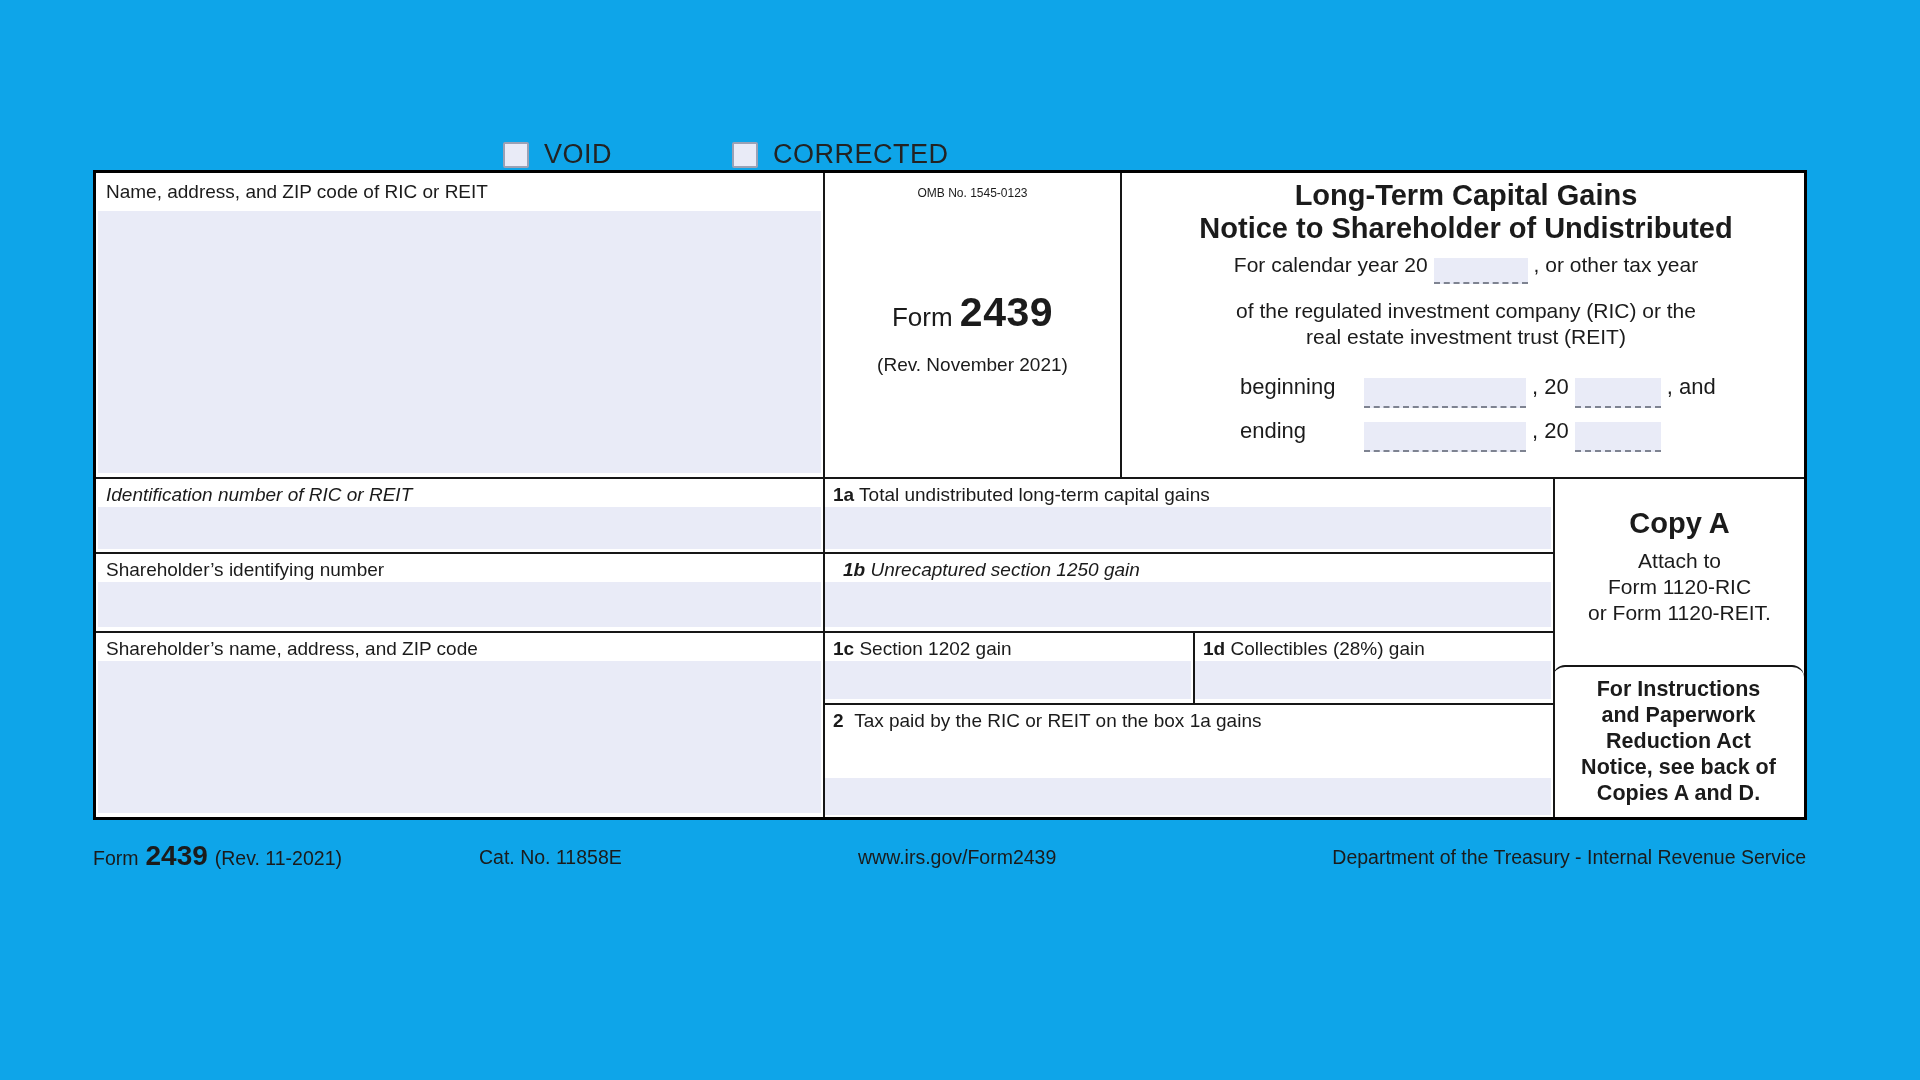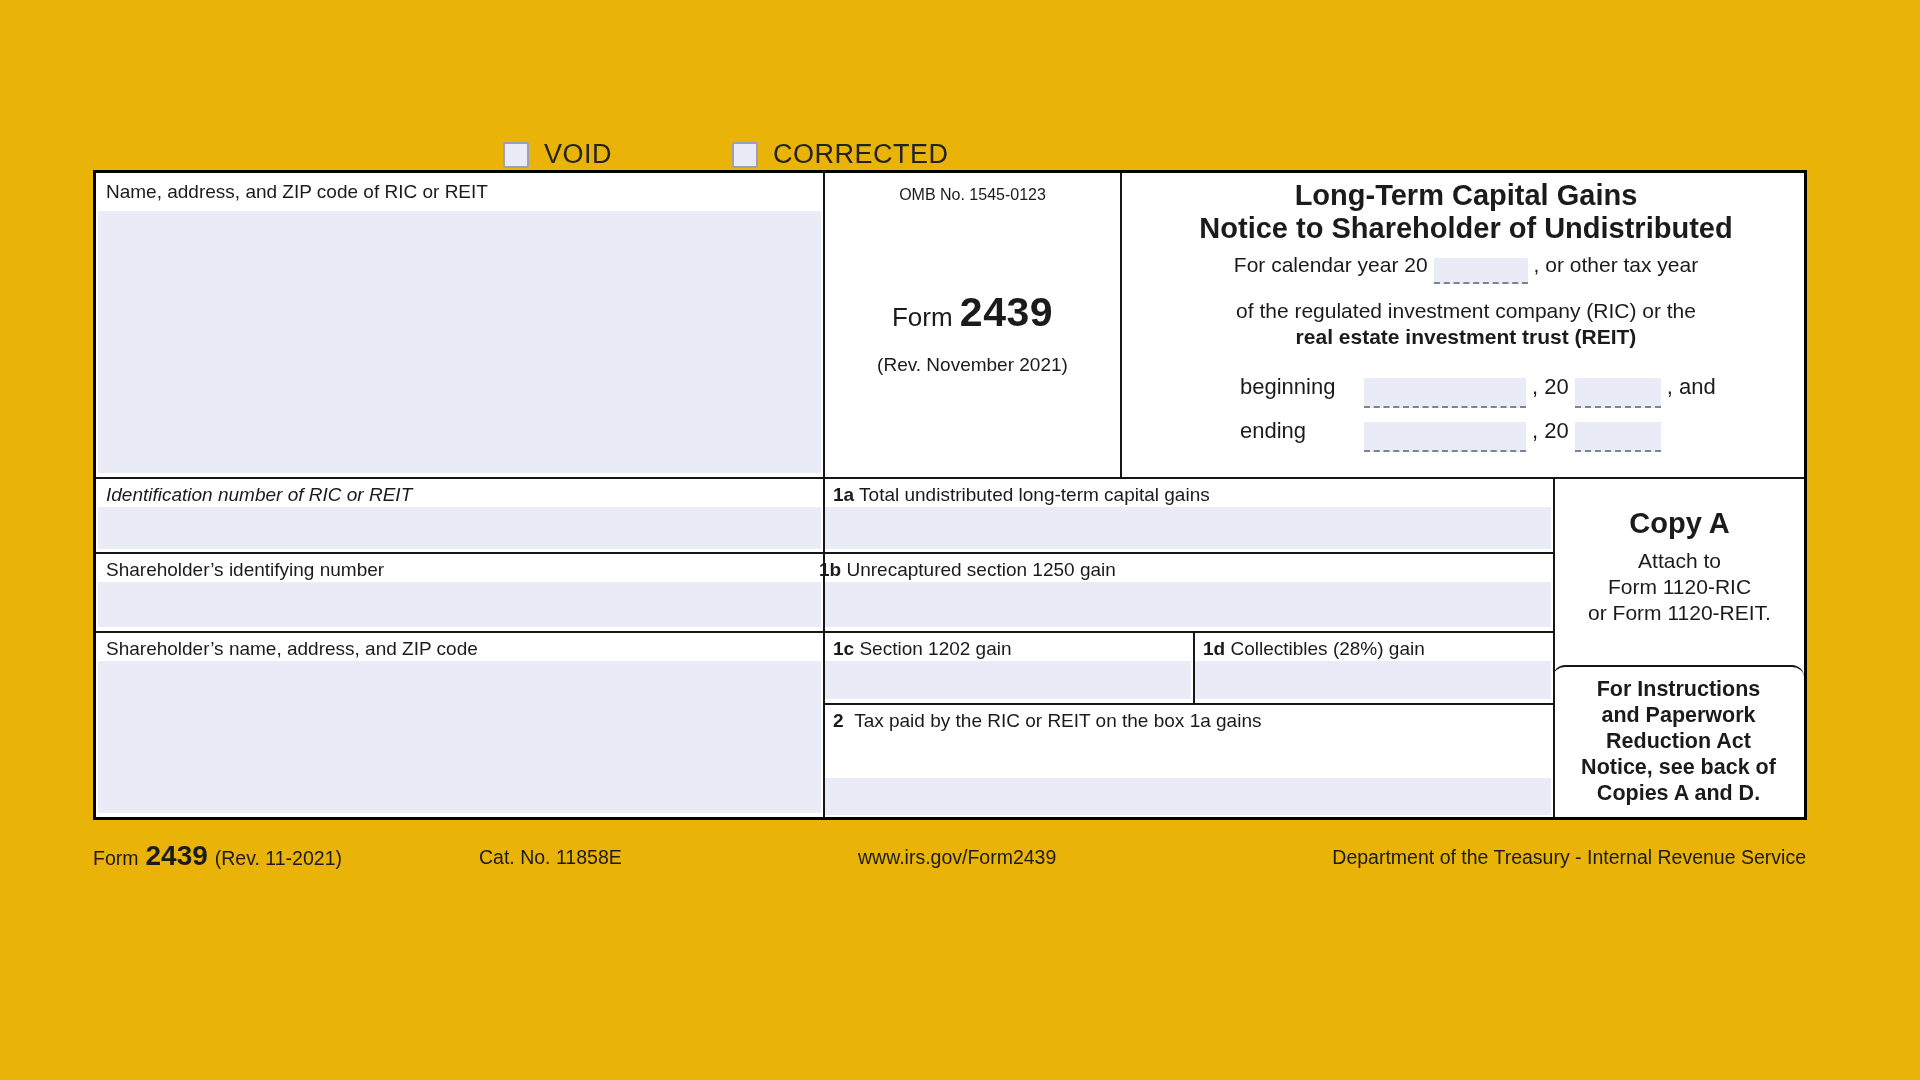--- a/index.html
+++ b/index.html
@@ -1,38 +1,38 @@
 <!DOCTYPE html>
 <html><head>
 <meta charset="utf-8">
 <style>
   html,body{margin:0;padding:0;background:#ffffff;}
   .stage{
-    position:relative;width:1920px;height:1080px;background:#eab308;
+    position:relative;width:1920px;height:1080px;background:#0ea5e9;
     font-family:"Liberation Sans", sans-serif;color:#1b1b1b;overflow:hidden;
   }
   
   .chk-group{position:absolute;display:flex;align-items:center;gap:15px;}
   .chk-box{
     width:26px;height:26px;background:#e9ebf7;border:2px solid #9ba1b5;
     border-radius:2px;box-sizing:border-box;display:inline-block;
   }
   .chk-label{font-size:27px;color:#232323;letter-spacing:.5px;}
   
   .form-box{
     position:absolute;left:93px;top:170px;width:1714px;height:650px;
     border:3px solid #000000;box-sizing:border-box;background:#ffffff;
   }
   .ln{position:absolute;background:#161616;}
   
   .cell-label{position:absolute;font-size:19px;color:#1b1b1b;white-space:nowrap;}
   .cell-label b{font-weight:bold;}
   .fill{position:absolute;background:#e9ebf7;}
   
-  .omb{position:absolute;left:729px;top:13px;width:295px;text-align:center;font-size:16px;}
+  .omb{position:absolute;left:729px;top:13px;width:295px;text-align:center;font-size:12px;}
   .form-title{position:absolute;left:729px;top:116px;width:295px;text-align:center;font-size:26px;}
   .form-title .big{font-size:41px;font-weight:bold;letter-spacing:.5px;}
   .rev{position:absolute;left:729px;top:181px;width:295px;text-align:center;font-size:19px;}
   
   .notice{position:absolute;left:1026px;top:0;width:688px;height:304px;}
   .notice .title{position:absolute;top:6px;width:100%;text-align:center;
     font-size:29px;line-height:33px;font-weight:bold;}
   .notice .nline{position:absolute;width:100%;text-align:center;font-size:21px;}
   .mini-input{
     display:inline-block;width:94px;height:24px;background:#e9ebf7;
@@ -93,21 +93,21 @@
     <div class="form-title"><span>Form</span> <span class="big">2439</span></div>
     <div class="rev">(Rev. November 2021)</div>
 
     <div class="notice">
       <div class="title">
         <div>Long-Term Capital Gains</div>
         <div>Notice to Shareholder of Undistributed</div>
       </div>
       <div class="nline" style="top:80px;"><span>For calendar year 20</span><span class="mini-input"></span><span>, or other tax year</span></div>
       <div class="nline" style="top:126px;">of the regulated investment company (RIC) or the</div>
-      <div class="nline" style="top:152px;font-weight:bold;">real estate investment trust (REIT)</div>
+      <div class="nline" style="top:152px;">real estate investment trust (REIT)</div>
       <div class="date-row" style="top:198px;">
         <span class="dlabel">beginning</span>
           <span class="date-input wide"></span>
           <span class="sep">, 20</span>
           <span class="date-input narrow"></span>
           <span class="sep">, and</span>
       </div>
       <div class="date-row" style="top:242px;">
         <span class="dlabel">ending</span>
           <span class="date-input wide"></span>
@@ -116,21 +116,21 @@
       </div>
     </div>
 
     <div class="cell-label" style="left:10px;top:311px;font-style:italic;">Identification number of RIC or REIT</div>
     <div class="fill" style="left:2px;top:334px;width:723px;height:42px;"></div>
     <div class="cell-label" style="left:737px;top:311px;"><b>1a</b> <span>Total undistributed long-term capital gains</span></div>
     <div class="fill" style="left:729px;top:334px;width:726px;height:42px;"></div>
 
     <div class="cell-label" style="left:10px;top:386px;">Shareholder’s identifying number</div>
     <div class="fill" style="left:2px;top:409px;width:723px;height:45px;"></div>
-    <div class="cell-label" style="left:723px;top:386px;"><b>1b</b> <span>Unrecaptured section 1250 gain</span></div>
+    <div class="cell-label" style="left:747px;top:386px;font-style:italic;"><b>1b</b> <span>Unrecaptured section 1250 gain</span></div>
     <div class="fill" style="left:729px;top:409px;width:726px;height:45px;"></div>
 
     <div class="cell-label" style="left:10px;top:465px;">Shareholder’s name, address, and ZIP code</div>
     <div class="fill" style="left:2px;top:488px;width:723px;height:152px;"></div>
     <div class="cell-label" style="left:737px;top:465px;"><b>1c</b> <span>Section 1202 gain</span></div>
     <div class="fill" style="left:729px;top:488px;width:366px;height:38px;"></div>
     <div class="cell-label" style="left:1107px;top:465px;"><b>1d</b> <span>Collectibles (28%) gain</span></div>
     <div class="fill" style="left:1099px;top:488px;width:356px;height:38px;"></div>
     <div class="cell-label" style="left:737px;top:537px;"><b>2</b>&nbsp;&nbsp;<span>Tax paid by the RIC or REIT on the box 1a gains</span></div>
     <div class="fill" style="left:729px;top:605px;width:726px;height:37px;"></div>

